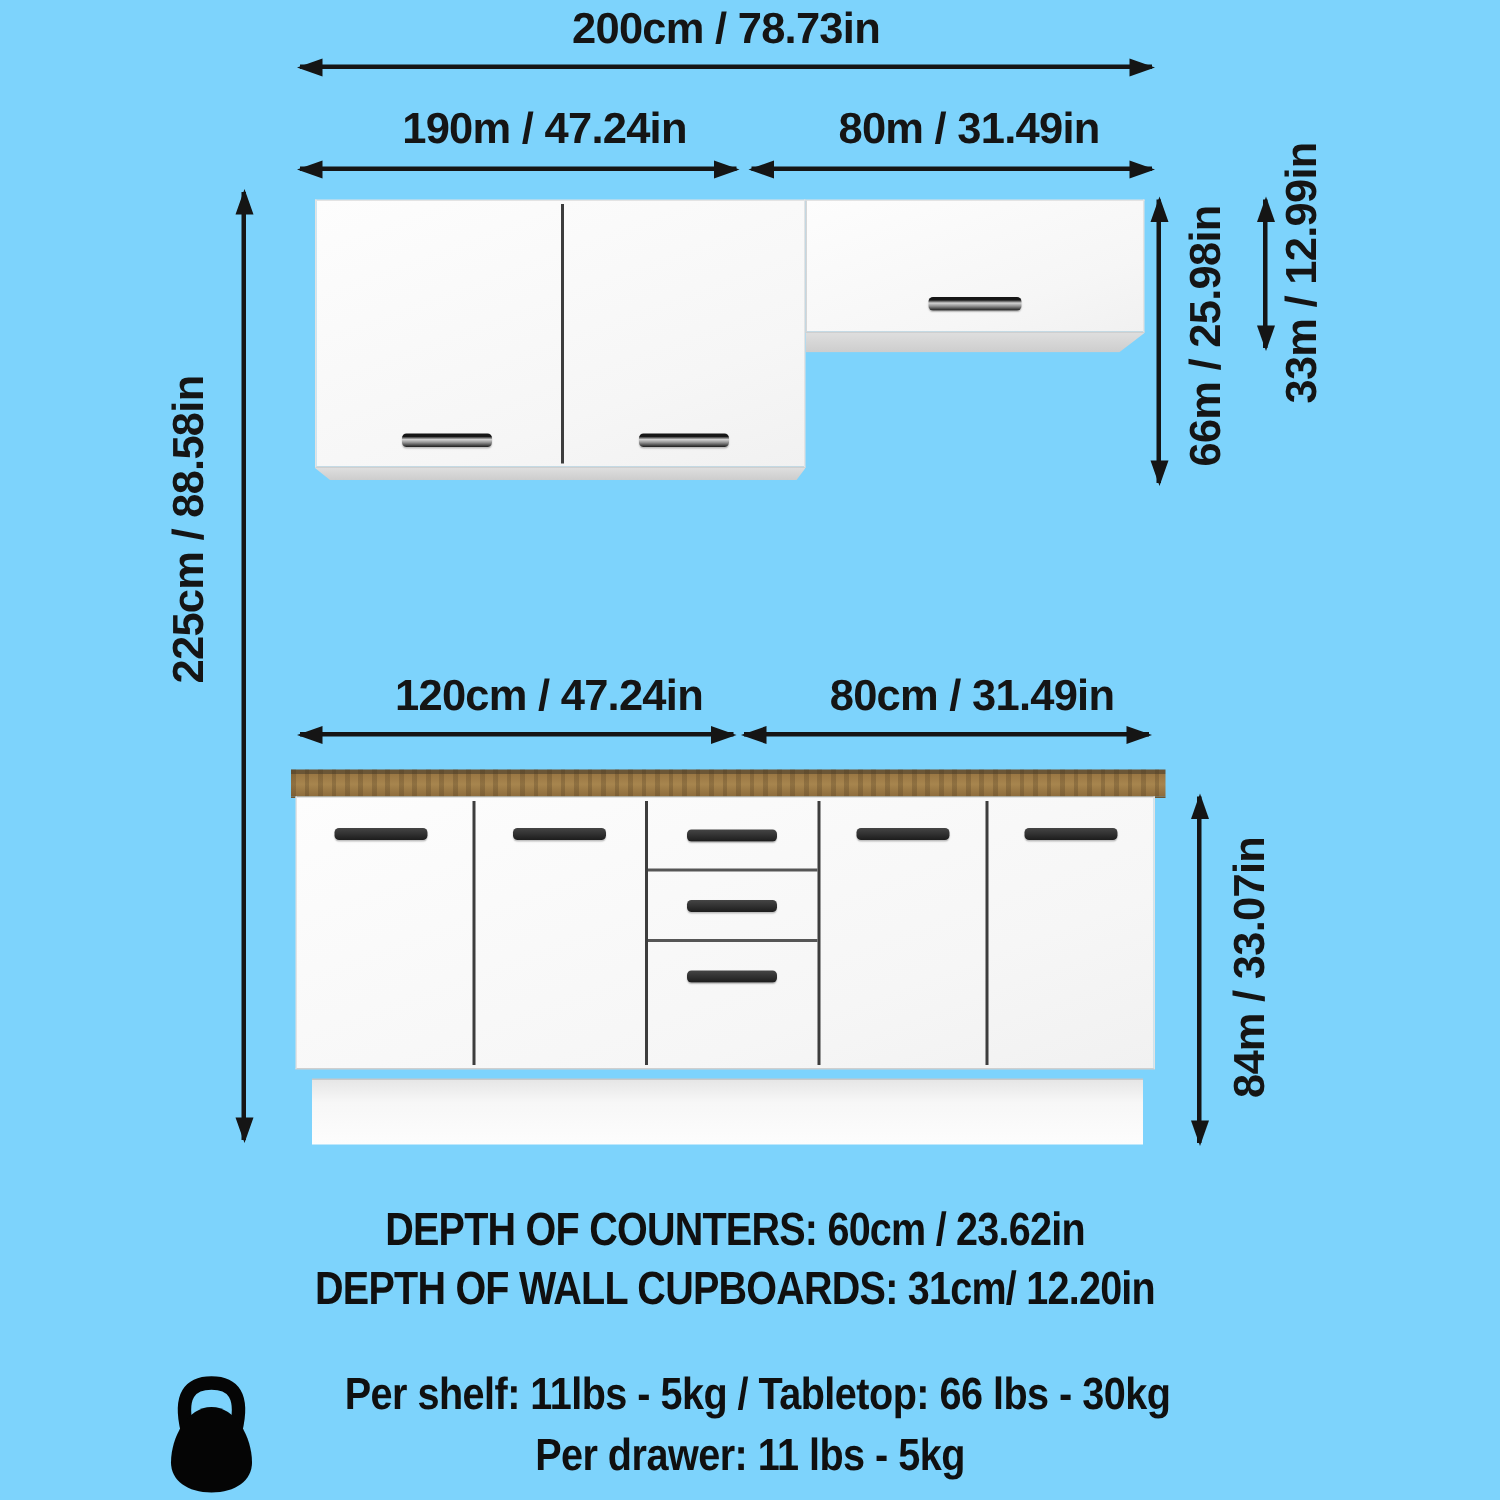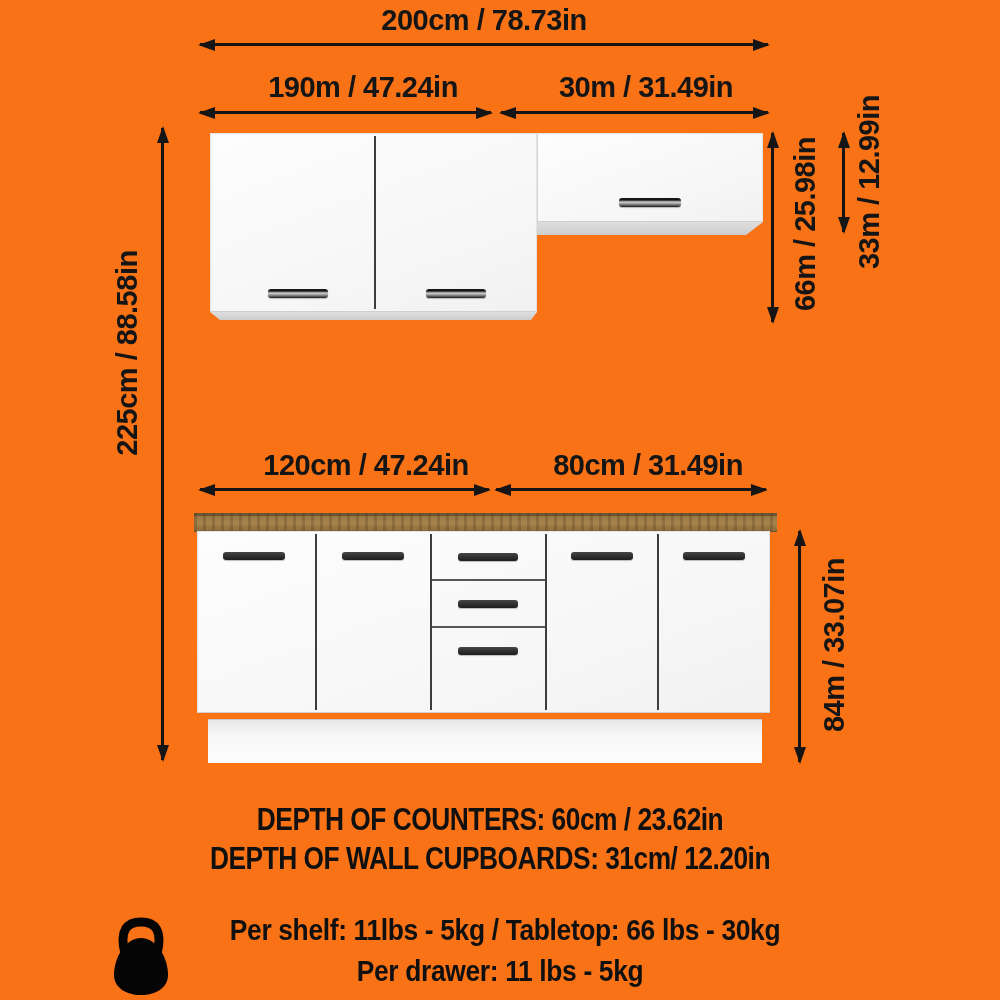--- a/index.html
+++ b/index.html
@@ -1,17 +1,17 @@
 <!DOCTYPE html>
 <html><head>
 <meta charset="utf-8">
 <style>
   html,body{margin:0;padding:0;background:#ffffff;}
   .canvas{
-    position:relative;width:1000px;height:1000px;background:#f97316;
+    position:relative;width:1000px;height:1000px;background:#7dd3fc;
     font-family:"Liberation Sans", sans-serif;color:#141414;overflow:hidden;
   }
   
   .dim{
     position:absolute;white-space:nowrap;font-weight:700;font-size:29px;
     letter-spacing:-0.5px;color:#151515;transform:translate(-50%,-50%);
   }
   .dim.v{transform:translate(-50%,-50%) rotate(-90deg);}
   .note{
     position:absolute;white-space:nowrap;font-weight:700;font-size:31px;
@@ -68,21 +68,21 @@
 </style>
 </head>
 <body>
 
 <div class="canvas">
 
   <div class="dim" style="left:484px;top:20px;">200cm / 78.73in</div>
   <div class="arrow h" style="left:200px;width:568px;top:43px;"></div>
 
   <div class="dim" style="left:363px;top:87px;">190m / 47.24in</div>
-  <div class="dim" style="left:646px;top:87px;">30m / 31.49in</div>
+  <div class="dim" style="left:646px;top:87px;">80m / 31.49in</div>
   <div class="arrow h" style="left:200px;width:291px;top:111px;"></div>
   <div class="arrow h" style="left:501px;width:267px;top:111px;"></div>
 
   <div class="unit" style="left:210px;top:133px;width:327px;height:187px;">
     <div class="face" style="height:179px;">
       <div class="vdivider" style="left:163px;"></div>
       <div class="handle" style="left:57px;top:155px;width:60px;"></div>
       <div class="handle" style="left:215px;top:155px;width:60px;"></div>
     </div>
     <div class="shadowstrip" style="top:179px;height:8px;clip-path:polygon(10px 100%,0 0,100% 0,calc(100% - 6px) 100%);"></div>

